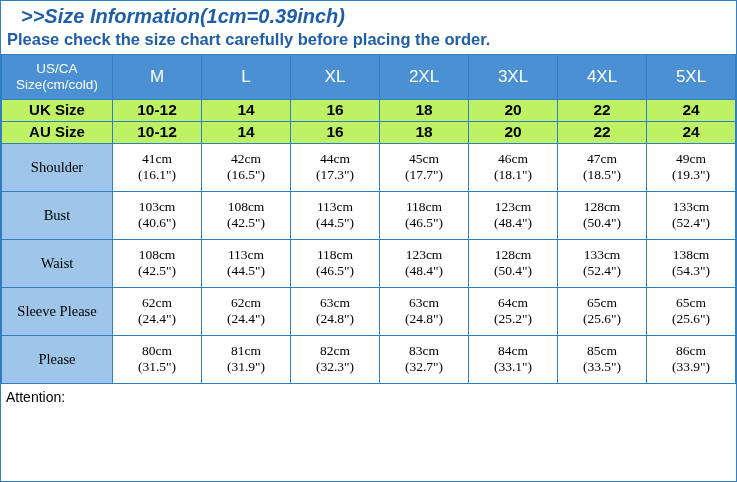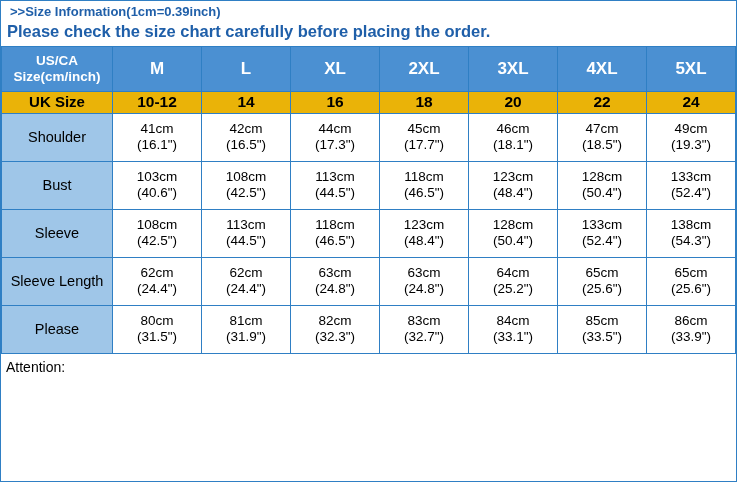--- a/index.html
+++ b/index.html
@@ -17,26 +17,27 @@
   .sheet {
     width: 737px;
     height: 482px;
     box-sizing: border-box;
     border: 1px solid #2f7fc4;
     background: #ffffff;
     display: flex;
     flex-direction: column;
   }
   .header-line {
-    font-size: 13px;
+    font-size: 20px;
     font-weight: bold;
     color: #1f5fa9;
-    padding: 4px 6px 1px 9px;
+    padding: 4px 6px 1px 20px;
     line-height: 1.15;
     white-space: nowrap;
+    font-style: italic;
   }
   .subheader-line {
     font-size: 16.5px;
     font-weight: bold;
     color: #1f5fa9;
     padding: 1px 8px 5px 6px;
     line-height: 1.15;
     white-space: nowrap;
   }
   table.size-table {
@@ -52,41 +53,42 @@
     font-size: 13.5px;
     padding: 0;
     line-height: 1.2;
   }
   col.c0 { width: 111px; }
   col.cx { width: 89px; }
 
   tr.head-row td {
     background: #4b90d2;
     color: #ffffff;
-    font-weight: bold;
+    font-weight: normal;
     font-size: 17px;
     height: 44px;
   }
   tr.head-row td.corner {
     font-size: 13.5px;
     line-height: 1.15;
     text-align: center;
   }
   tr.uk-row td, tr.au-row td {
-    background: #eab308;
+    background: #bef264;
     font-weight: bold;
     font-size: 15.5px;
     height: 21px;
   }
   tr.uk-row td.rowlabel, tr.au-row td.rowlabel {
     font-size: 15px;
   }
   tr.data-row td {
     height: 47px;
     font-size: 13.5px;
+    font-family: Liberation Serif, serif;
   }
   tr.data-row td.rowlabel {
     background: #9fc6e8;
     font-weight: normal;
     font-size: 14.5px;
   }
   tr.data-row td.val {
     background: #ffffff;
   }
   .cm { display: block; }
@@ -118,21 +120,21 @@
         <col class="cx">
         <col class="cx">
         <col class="cx">
         <col class="cx">
         <col class="cx">
     </colgroup>
     <tbody>
       <tr class="head-row">
         <td class="corner">
           <span>US/CA</span><br>
-          <span>Size(cm/inch)</span>
+          <span>Size(cm/cold)</span>
         </td>
         <td>M</td>
         <td>L</td>
         <td>XL</td>
         <td>2XL</td>
         <td>3XL</td>
         <td>4XL</td>
         <td>5XL</td>
       </tr>
 
@@ -140,20 +142,30 @@
         <td class="rowlabel">UK Size</td>
         <td>10-12</td>
         <td>14</td>
         <td>16</td>
         <td>18</td>
         <td>20</td>
         <td>22</td>
         <td>24</td>
       </tr>
 
+      <tr class="au-row">
+        <td class="rowlabel">AU Size</td>
+        <td>10-12</td>
+        <td>14</td>
+        <td>16</td>
+        <td>18</td>
+        <td>20</td>
+        <td>22</td>
+        <td>24</td>
+      </tr>
 
       <tr class="data-row">
         <td class="rowlabel">Shoulder</td>
         <td class="val">
           <span class="cm">41cm</span>
           <span class="inch">(16.1")</span>
         </td>
         <td class="val">
           <span class="cm">42cm</span>
           <span class="inch">(16.5")</span>
@@ -206,21 +218,21 @@
           <span class="cm">128cm</span>
           <span class="inch">(50.4")</span>
         </td>
         <td class="val">
           <span class="cm">133cm</span>
           <span class="inch">(52.4")</span>
         </td>
       </tr>
 
       <tr class="data-row">
-        <td class="rowlabel">Sleeve</td>
+        <td class="rowlabel">Waist</td>
         <td class="val">
           <span class="cm">108cm</span>
           <span class="inch">(42.5")</span>
         </td>
         <td class="val">
           <span class="cm">113cm</span>
           <span class="inch">(44.5")</span>
         </td>
         <td class="val">
           <span class="cm">118cm</span>
@@ -238,21 +250,21 @@
           <span class="cm">133cm</span>
           <span class="inch">(52.4")</span>
         </td>
         <td class="val">
           <span class="cm">138cm</span>
           <span class="inch">(54.3")</span>
         </td>
       </tr>
 
       <tr class="data-row">
-        <td class="rowlabel">Sleeve Length</td>
+        <td class="rowlabel">Sleeve Please</td>
         <td class="val">
           <span class="cm">62cm</span>
           <span class="inch">(24.4")</span>
         </td>
         <td class="val">
           <span class="cm">62cm</span>
           <span class="inch">(24.4")</span>
         </td>
         <td class="val">
           <span class="cm">63cm</span>

